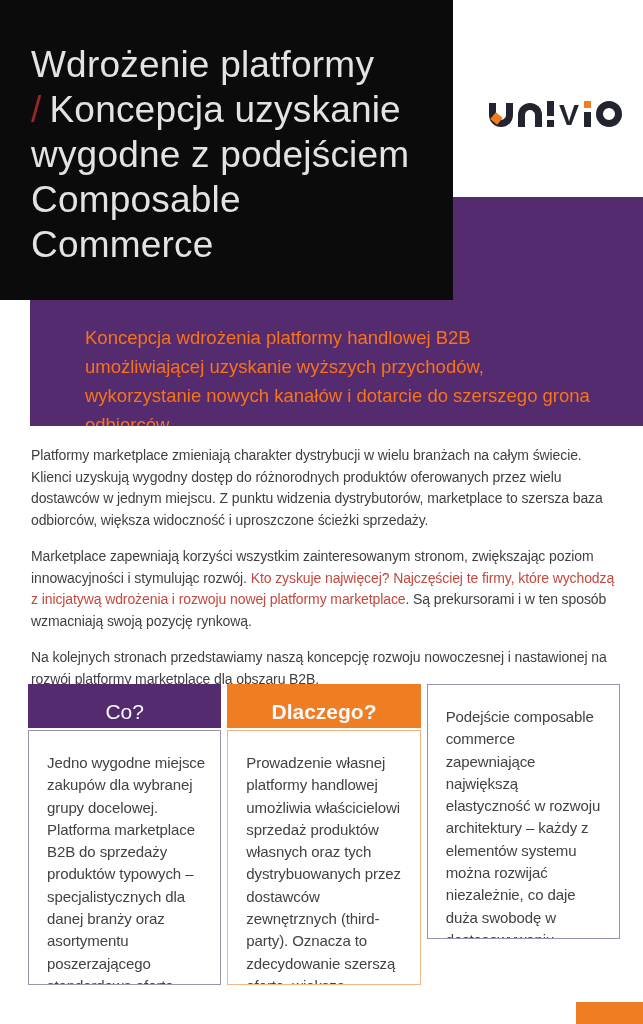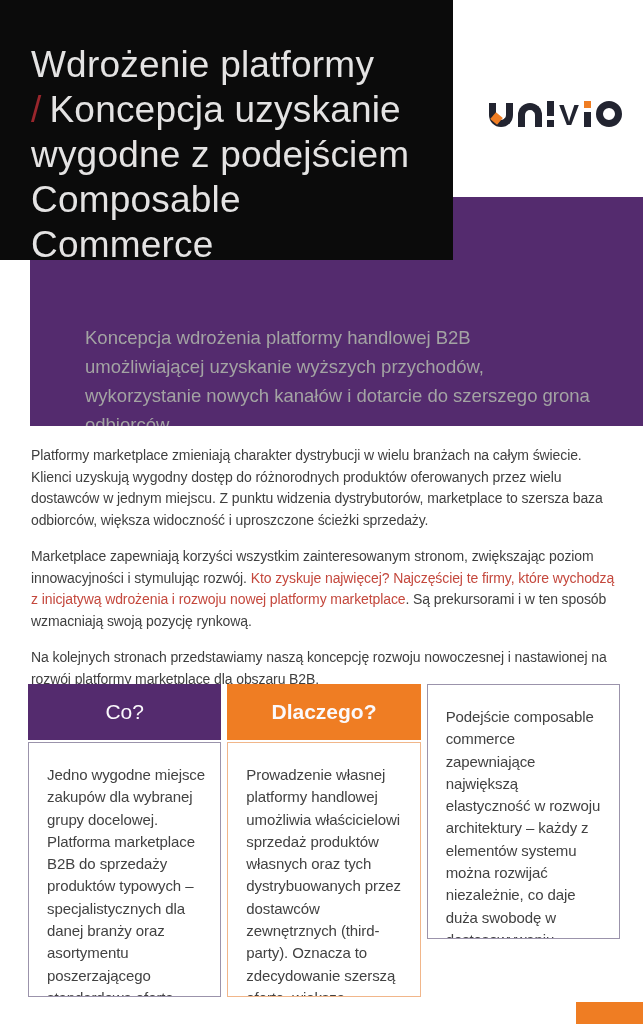--- a/index.html
+++ b/index.html
@@ -6,21 +6,21 @@
     --purple:#542b6e; --orange:#ef7d23; --red:#c4483d; --slash:#99262c; --ink:#222430;
   }
   *{margin:0;padding:0;box-sizing:border-box;}
   html,body{background:#ffffff;}
   body{
     width:643px;height:1024px;position:relative;overflow:hidden;
     font-family:"Liberation Sans","DejaVu Sans",sans-serif;
   }
   
   .black-block{
-    position:absolute;left:0;top:0;width:453px;height:260px;
+    position:absolute;left:0;top:0;width:453px;height:300px;
     background:#0b0b0b;z-index:3;padding:42px 24px 0 31px;
   }
   .page-title{
     color:#e4e3e3;font-size:37px;line-height:45px;font-weight:300;letter-spacing:.2px;
   }
   .page-title .slash{color:var(--slash,#99262c);margin-right:8px;font-weight:300;}
   
   .logo{
     position:absolute;left:489px;top:93px;height:34px;z-index:2;
     display:flex;align-items:flex-end;gap:5px;
@@ -37,30 +37,30 @@
   .g-i .dot{width:7px;height:7px;background:var(--ink,#222430);}
   .g-i.orange-top .dot{background:var(--orange,#ef7d23);}
   .g-v{font-size:30px;font-weight:800;color:var(--ink,#222430);line-height:25px;}
   .g-o{width:26px;height:26px;border:7px solid var(--ink,#222430);border-radius:50%;}
   
   .banner{
     position:absolute;left:30px;top:197px;width:613px;height:229px;
     background:var(--purple,#542b6e);z-index:1;
     padding:126px 48px 0 55px;overflow:hidden;
   }
-  .banner p{color:#a3a3a3;font-size:18.5px;line-height:29px;font-weight:300;}
+  .banner p{color:#f97316;font-size:18.5px;line-height:29px;font-weight:300;}
   
   .intro{position:absolute;left:31px;top:445px;width:590px;z-index:1;}
   .intro p{color:#3f3f3f;font-size:14px;line-height:21.5px;margin-bottom:15px;letter-spacing:-0.1px;}
   .intro .hl{color:var(--red,#c4483d);text-align:right;}
   
   .cols{position:absolute;left:28px;top:684px;width:592px;display:flex;gap:6px;z-index:1;}
   .col{flex:1 1 0;}
   .col-header{
-    height:56px;line-height:56px;text-align:center;color:#fbf9fc;
+    height:44px;line-height:56px;text-align:center;color:#fbf9fc;
     font-size:21px;font-weight:300;margin-bottom:2px;
   }
   .col-header.purple{background:var(--purple,#542b6e);}
   .col-header.orange{background:var(--orange,#ef7d23);font-weight:bold;}
   .col-body{
     height:255px;background:#ffffff;border:1px solid #9b93ab;
     padding:21px 14px 0 18px;overflow:hidden;
   }
   .col-body.orange-border{border-color:#f1b68a;}
   .col-body p{color:#424242;font-size:15px;line-height:22.3px;letter-spacing:-0.1px;}

